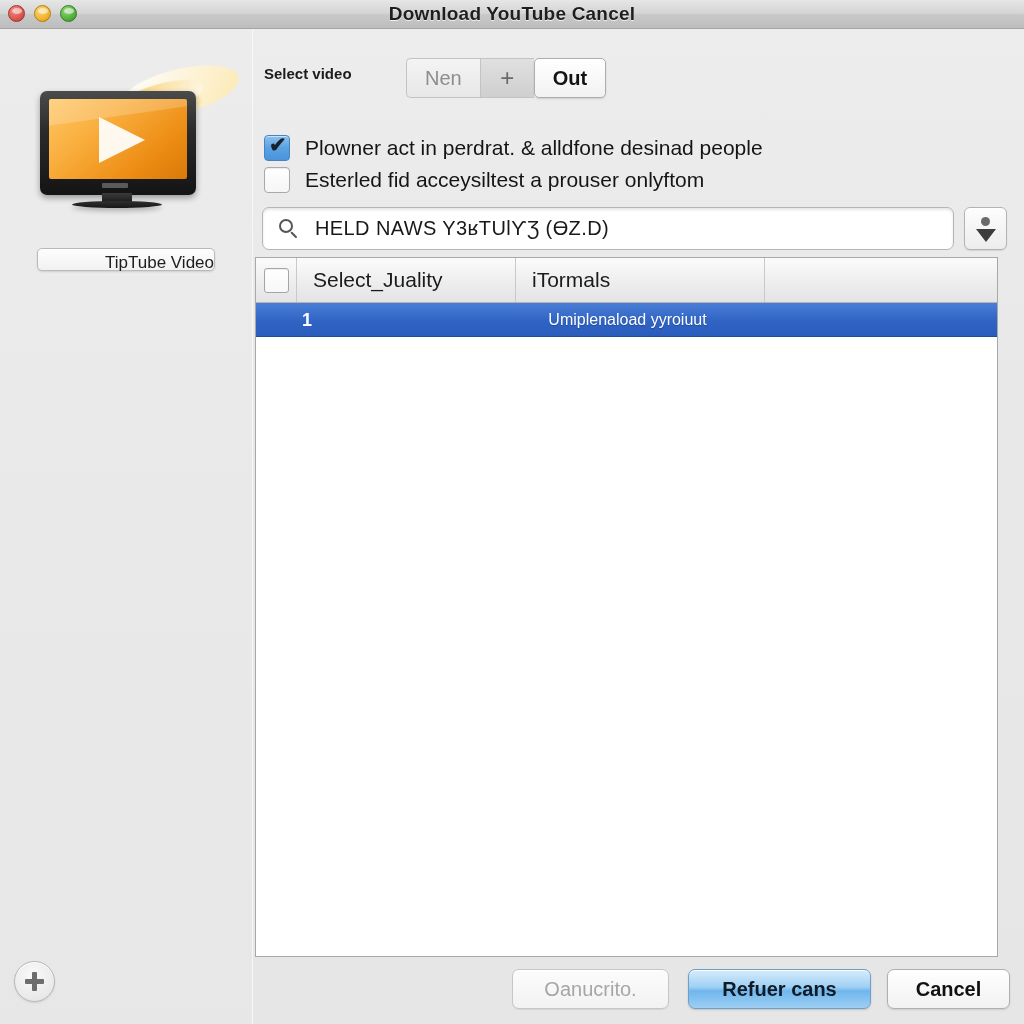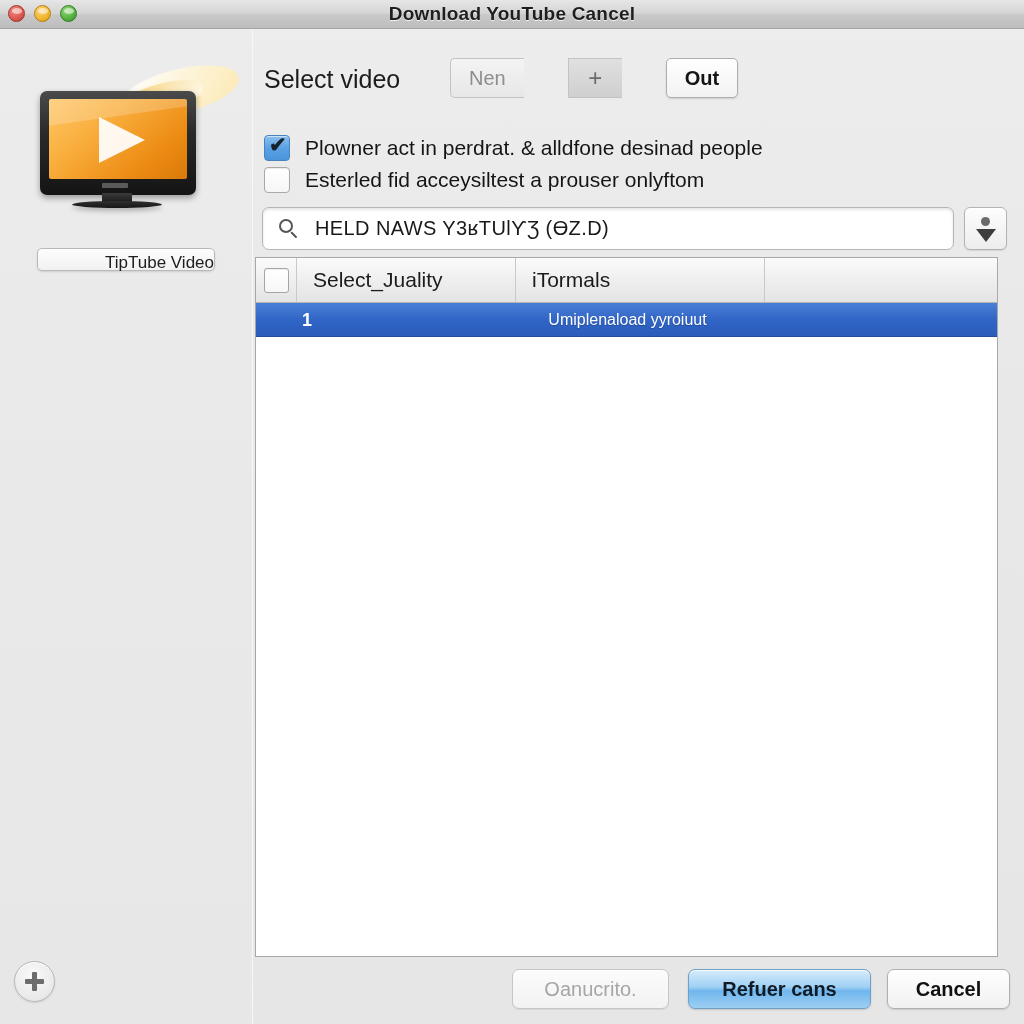--- a/index.html
+++ b/index.html
@@ -224,43 +224,42 @@
   
   #select-row {
     position: absolute;
     left: 11px;
     top: 29px;
     height: 40px;
   }
   #select-label {
     position: absolute;
     left: 0; top: 7px;
-    font-size: 25px;
-    font-weight: normal;
+    font-size: 15px;
+    font-weight: bold;
     color: #1c1c1c;
     white-space: nowrap;
   }
   #segmented {
     position: absolute;
     left: 142px; top: 0;
     height: 40px;
     display: flex;
     align-items: stretch;
   }
   .seg {
     display: flex;
     align-items: center;
     justify-content: center;
     font-size: 20px;
     color: #5b5b5b;
     padding: 0 18px;
     box-sizing: border-box;
     border: 1px solid #c3c3c3;
     border-right: none;
-    margin-left: 44px;
   }
   #seg-nen {
     background: linear-gradient(180deg, #f4f4f4, #e7e7e7);
     border-radius: 5px 0 0 5px;
     color: #8d8d8d;
     min-width: 68px;
   }
   #seg-plus {
     background: linear-gradient(180deg, #e0e0e0, #cfcfcf);
     min-width: 54px;

